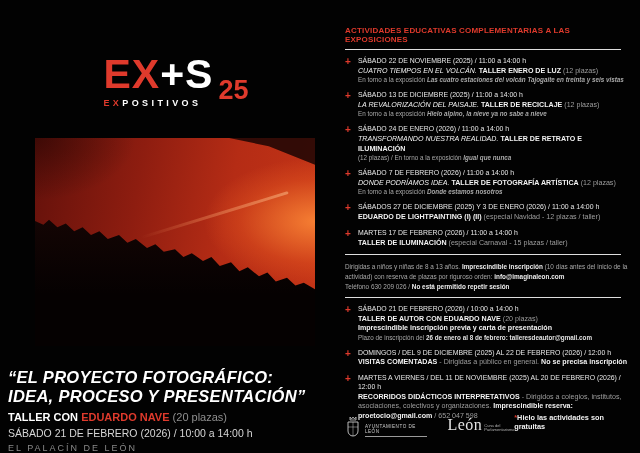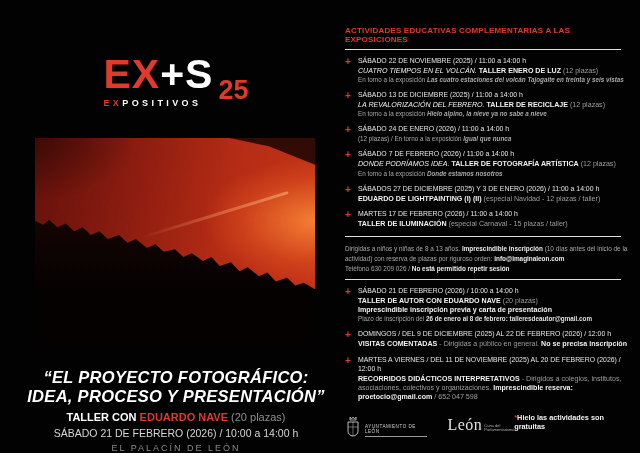--- a/index.html
+++ b/index.html
@@ -26,21 +26,21 @@
       radial-gradient(ellipse 60% 50% at 0% 0%, rgba(30,4,2,.55), rgba(0,0,0,0) 60%); }
   .ph-peak { position:absolute; top:0; right:0; width:110px; height:46px; background:#1a0503; opacity:.85;
     clip-path:polygon(22% 0, 100% 0, 100% 58%, 58% 18%); }
   .ph-streak { position:absolute; left:38%; top:47%; width:55%; height:3px; border-radius:2px;
     background:linear-gradient(to right, rgba(0,0,0,0), rgba(242,152,100,.35) 40%, rgba(250,184,132,.55));
     transform:rotate(-17deg); transform-origin:left center; }
   .ph-ridge { position:absolute; left:0; bottom:0; width:100%; height:62%;
     background:linear-gradient(to bottom,#140504,#050101 60%);
     clip-path:polygon(0 3%, 3% 6%, 5% 2%, 8% 8%, 11% 5%, 14% 11%, 17% 8%, 20% 14%, 23% 11%, 26% 17%, 30% 14%, 33% 20%, 36% 17%, 40% 24%, 43% 21%, 46% 27%, 50% 25%, 53% 31%, 56% 28%, 60% 34%, 63% 31%, 66% 38%, 70% 35%, 73% 42%, 76% 39%, 80% 46%, 83% 43%, 86% 50%, 90% 47%, 93% 53%, 96% 51%, 100% 56%, 100% 100%, 0 100%); }
 
-  .title-block { position:absolute; top:352px; left:0; width:336px; text-align:center; }
+  .title-block { position:absolute; top:352px; left:0; width:336px; }
   .w-title { font-size:16.5px; font-weight:700; font-style:italic; color:#fff; line-height:1.14; letter-spacing:.3px; }
   .taller-line { margin-top:5px; font-size:11px; font-weight:700; color:#fff; }
   .taller-plazas { color:#8f8f8f; font-weight:400; }
   .w-date { margin-top:4px; font-size:10.5px; color:#d6d6d6; }
   .w-venue { margin-top:4px; font-size:9px; letter-spacing:2px; color:#8a8a8a; }
 
   
   .right-col { position:absolute; left:345px; top:26px; width:285px; }
   .r-header { font-size:8px; font-weight:700; letter-spacing:.2px; color:var(--accent); }
   .divider { border-top:1px solid #dedede; margin:5px 0 7px; width:276px; }
@@ -108,28 +108,29 @@
           <div class="a-body">
             <div class="a-date">SÁBADO 22 DE NOVIEMBRE (2025) / 11:00 a 14:00 h</div>
             <div class="l-t"><span class="s-bi">CUATRO TIEMPOS EN EL VOLCÁN. </span><span class="s-b">TALLER ENERO DE LUZ</span><span class="s-gp"> (12 plazas)</span></div>
             <div class="l-sub"><span class="s-g">En torno a la exposición </span><span class="s-gbi">Las cuatro estaciones del volcán Tajogaite en treinta y seis vistas</span></div>
           </div>
         </div>
         <div class="activity">
           <span class="plus">+</span>
           <div class="a-body">
             <div class="a-date">SÁBADO 13 DE DICIEMBRE (2025) / 11:00 a 14:00 h</div>
-            <div class="l-t"><span class="s-bi">LA REVALORIZACIÓN DEL FEBRERO. </span><span class="s-b">TALLER DE RECICLAJE</span><span class="s-gp"> (12 plazas)</span></div>
+            <div class="l-t"><span class="s-bi">LA REVALORIZACIÓN DEL PAISAJE. </span><span class="s-b">TALLER DE RECICLAJE</span><span class="s-gp"> (12 plazas)</span></div>
             <div class="l-sub"><span class="s-g">En torno a la exposición </span><span class="s-gbi">Hielo alpino, la nieve ya no sabe a nieve</span></div>
           </div>
         </div>
         <div class="activity">
           <span class="plus">+</span>
           <div class="a-body">
             <div class="a-date">SÁBADO 24 DE ENERO (2026) / 11:00 a 14:00 h</div>
+            <div class="l-t"><span class="s-bi">TRANSFORMANDO NUESTRA REALIDAD. </span><span class="s-b">TALLER DE RETRATO E ILUMINACIÓN</span></div>
             <div class="l-sub"><span class="s-g">(12 plazas) / En torno a la exposición </span><span class="s-gbi">Igual que nunca</span></div>
           </div>
         </div>
         <div class="activity">
           <span class="plus">+</span>
           <div class="a-body">
             <div class="a-date">SÁBADO 7 DE FEBRERO (2026) / 11:00 a 14:00 h</div>
             <div class="l-t"><span class="s-bi">DONDE PODRÍAMOS IDEA. </span><span class="s-b">TALLER DE FOTOGRAFÍA ARTÍSTICA</span><span class="s-gp"> (12 plazas)</span></div>
             <div class="l-sub"><span class="s-g">En torno a la exposición </span><span class="s-gbi">Donde estamos nosotros</span></div>
           </div>

